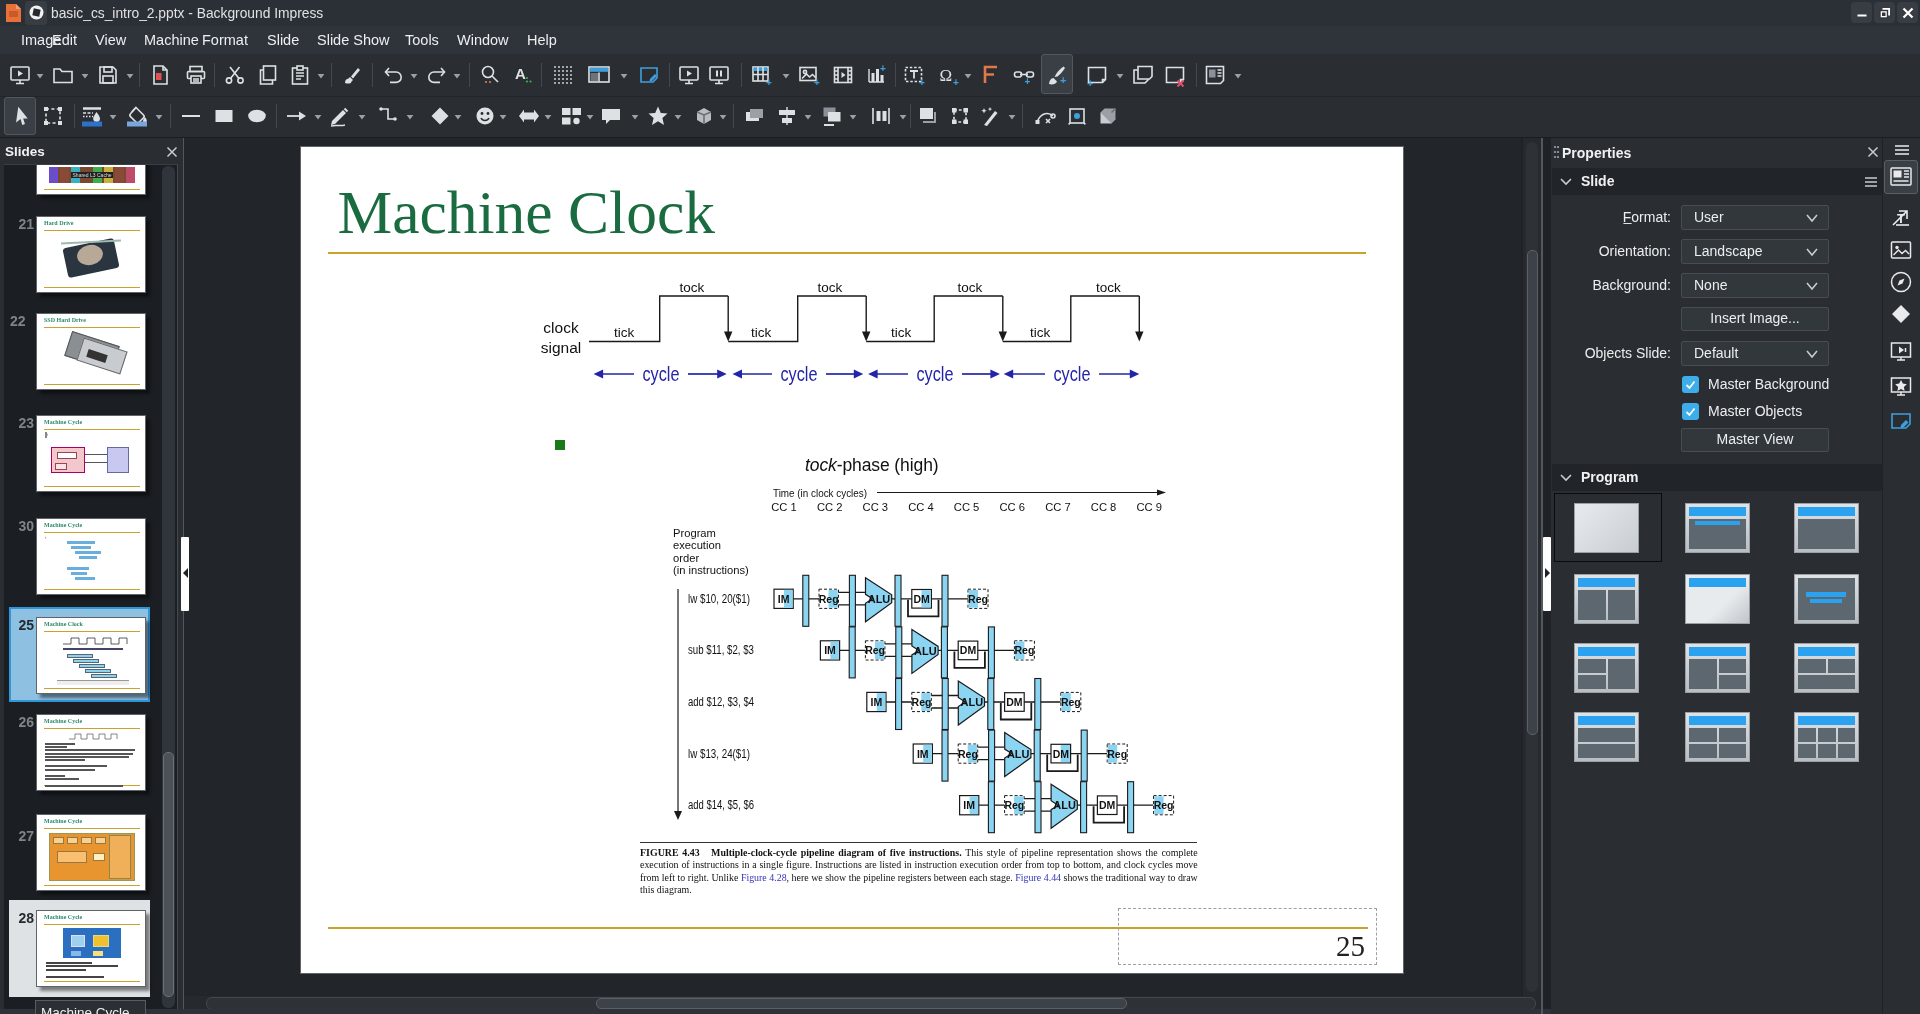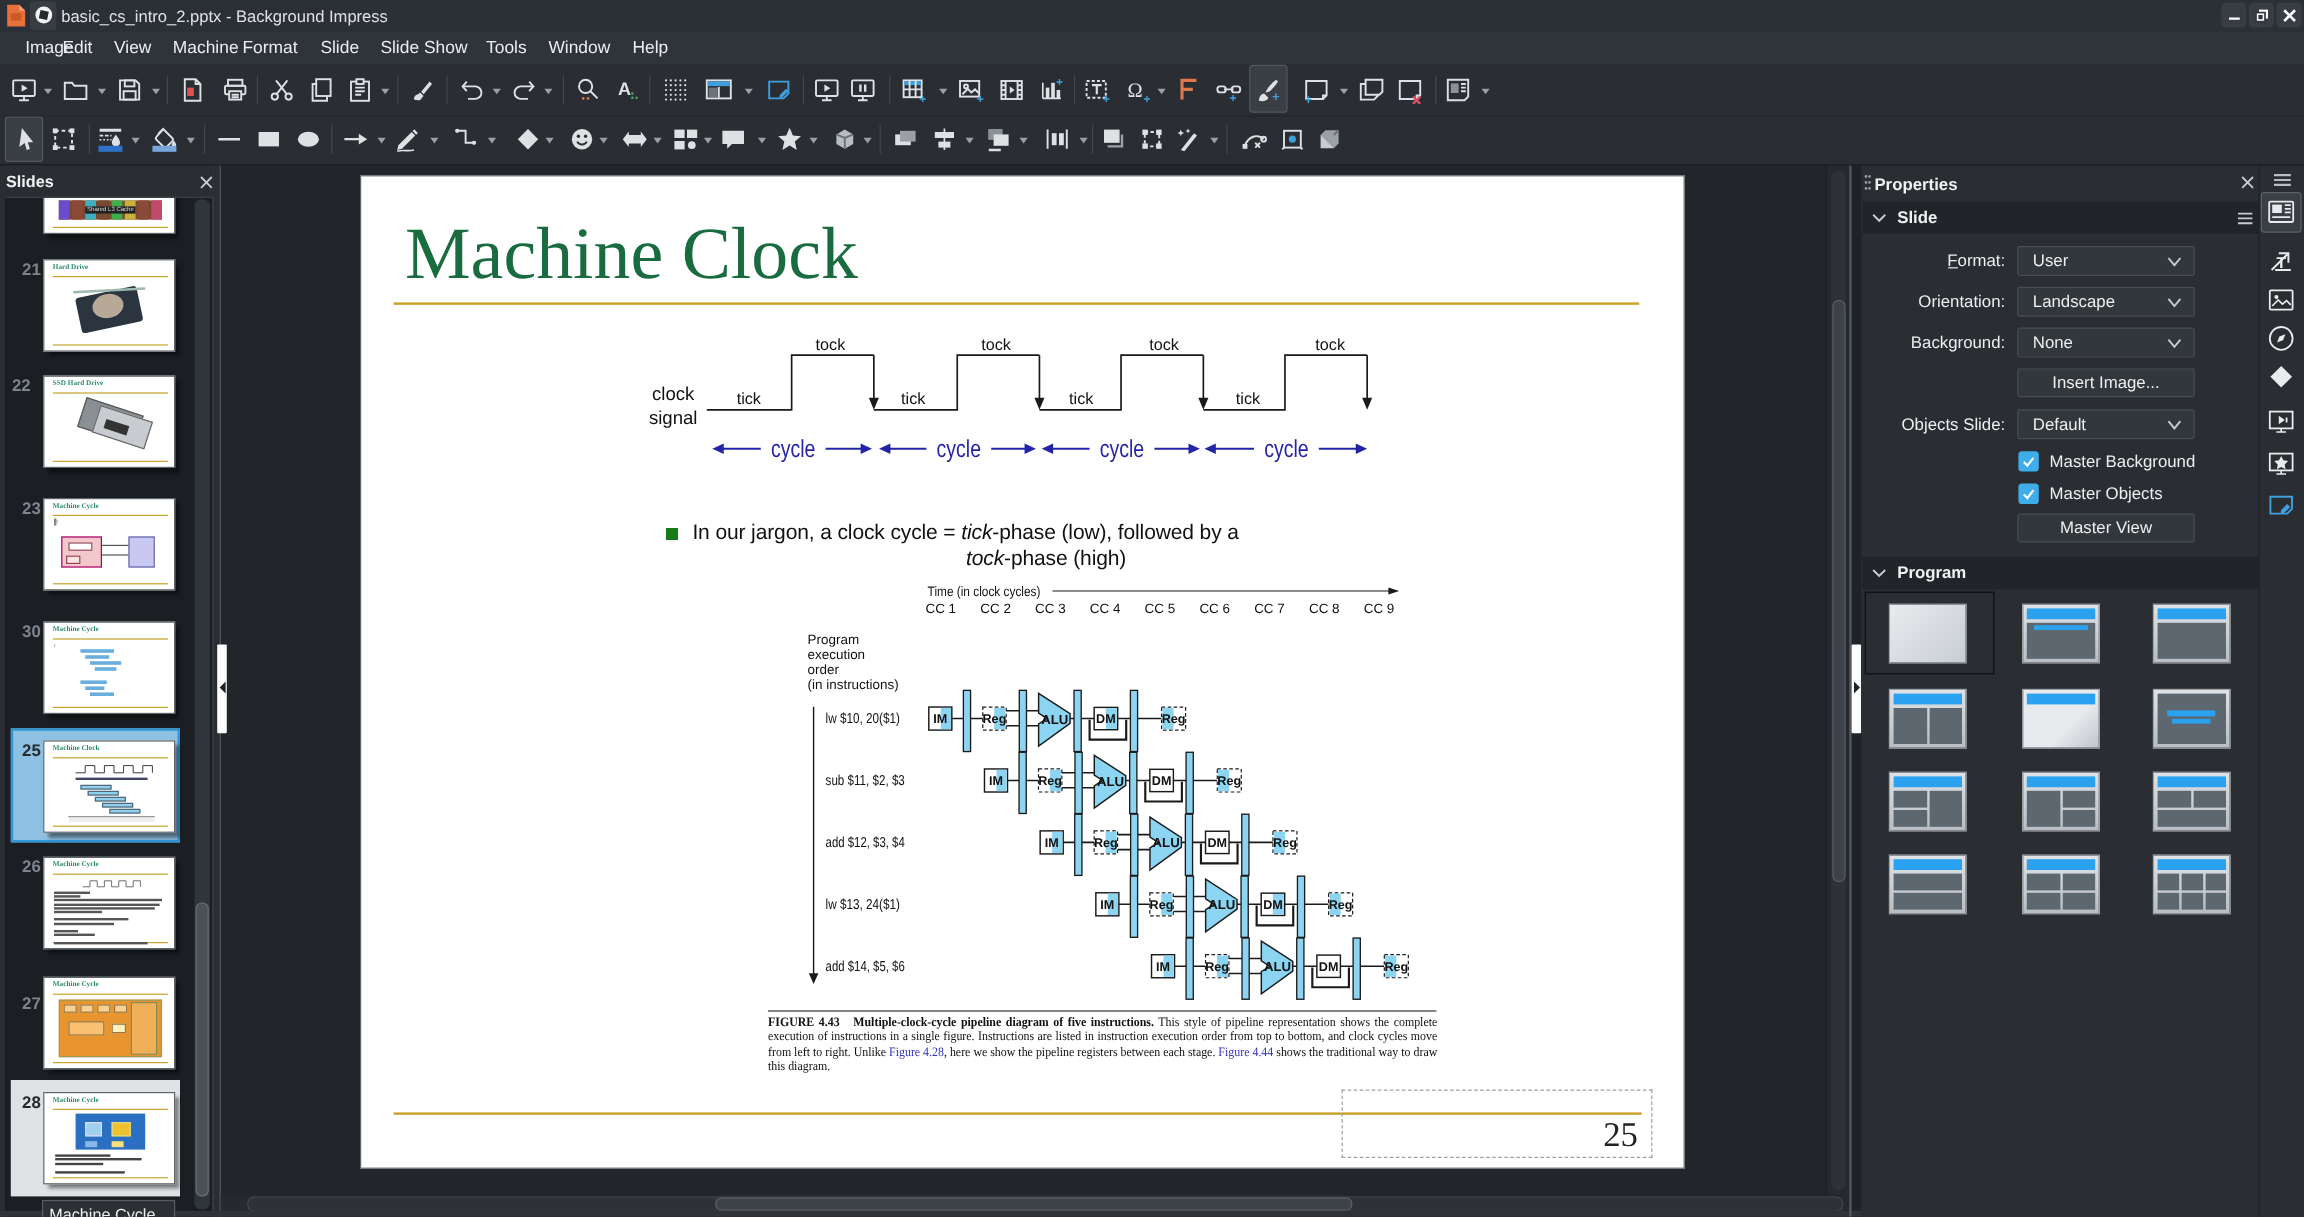--- a/index.html
+++ b/index.html
@@ -629,21 +629,20 @@
       <path d="M 568.1 228 l 9.5 -4.4 v 8.8 Z" fill="#2424a8"></path>
       <path d="M 699.9 228 l -9.5 -4.4 v 8.8 Z" fill="#2424a8"></path>
       <text x="616.5" y="234.7" font-size="20.5" fill="#2424a8" font-family="Liberation Sans" textLength="37" lengthAdjust="spacingAndGlyphs">cycle</text>
       <path d="M 710.7 228 H 745" stroke="#2424a8" stroke-width="1.7"></path>
       <path d="M 799 228 H 832.3" stroke="#2424a8" stroke-width="1.7"></path>
       <path d="M 703.7 228 l 9.5 -4.4 v 8.8 Z" fill="#2424a8"></path>
       <path d="M 839.3 228 l -9.5 -4.4 v 8.8 Z" fill="#2424a8"></path>
       <text x="753.5" y="234.7" font-size="20.5" fill="#2424a8" font-family="Liberation Sans" textLength="37" lengthAdjust="spacingAndGlyphs">cycle</text>
     </svg>
     <div style="position:absolute;left:255px;top:293.5px;width:10px;height:10px;background:#1a7a1a;"></div>
-    <div style="position:absolute;left:277px;top:287px;width:480px;height:22px;font-size:17.5px;color:#111;white-space:nowrap;letter-spacing:-0.1px;">In our jargon, a clock cycle = <i>tick</i>-phase (low), followed by a</div>
     <div style="position:absolute;left:505px;top:309px;width:220px;height:22px;font-size:17.5px;color:#111;white-space:nowrap;letter-spacing:-0.1px;"><i>tock</i>-phase (high)</div>
     <svg style="position:absolute;left:0px;top:0px;width:1104px;height:828px;" viewBox="0 0 1104 828" width="1104" height="828">
       <text x="473" y="351" font-size="11.4" fill="#111" textLength="94" lengthAdjust="spacingAndGlyphs">Time (in clock cycles)</text>
       <path d="M 577 346.5 H 858" stroke="#1a1a1a" stroke-width="1"></path>
       <path d="M 857 343.5 L 866 346.5 L 857 349.5 Z" fill="#1a1a1a"></path>
       <text x="484.0" y="365" font-size="11.2" text-anchor="middle" fill="#111">CC 1</text>
       <text x="529.65" y="365" font-size="11.2" text-anchor="middle" fill="#111">CC 2</text>
       <text x="575.3" y="365" font-size="11.2" text-anchor="middle" fill="#111">CC 3</text>
       <text x="620.95" y="365" font-size="11.2" text-anchor="middle" fill="#111">CC 4</text>
       <text x="666.6" y="365" font-size="11.2" text-anchor="middle" fill="#111">CC 5</text>

